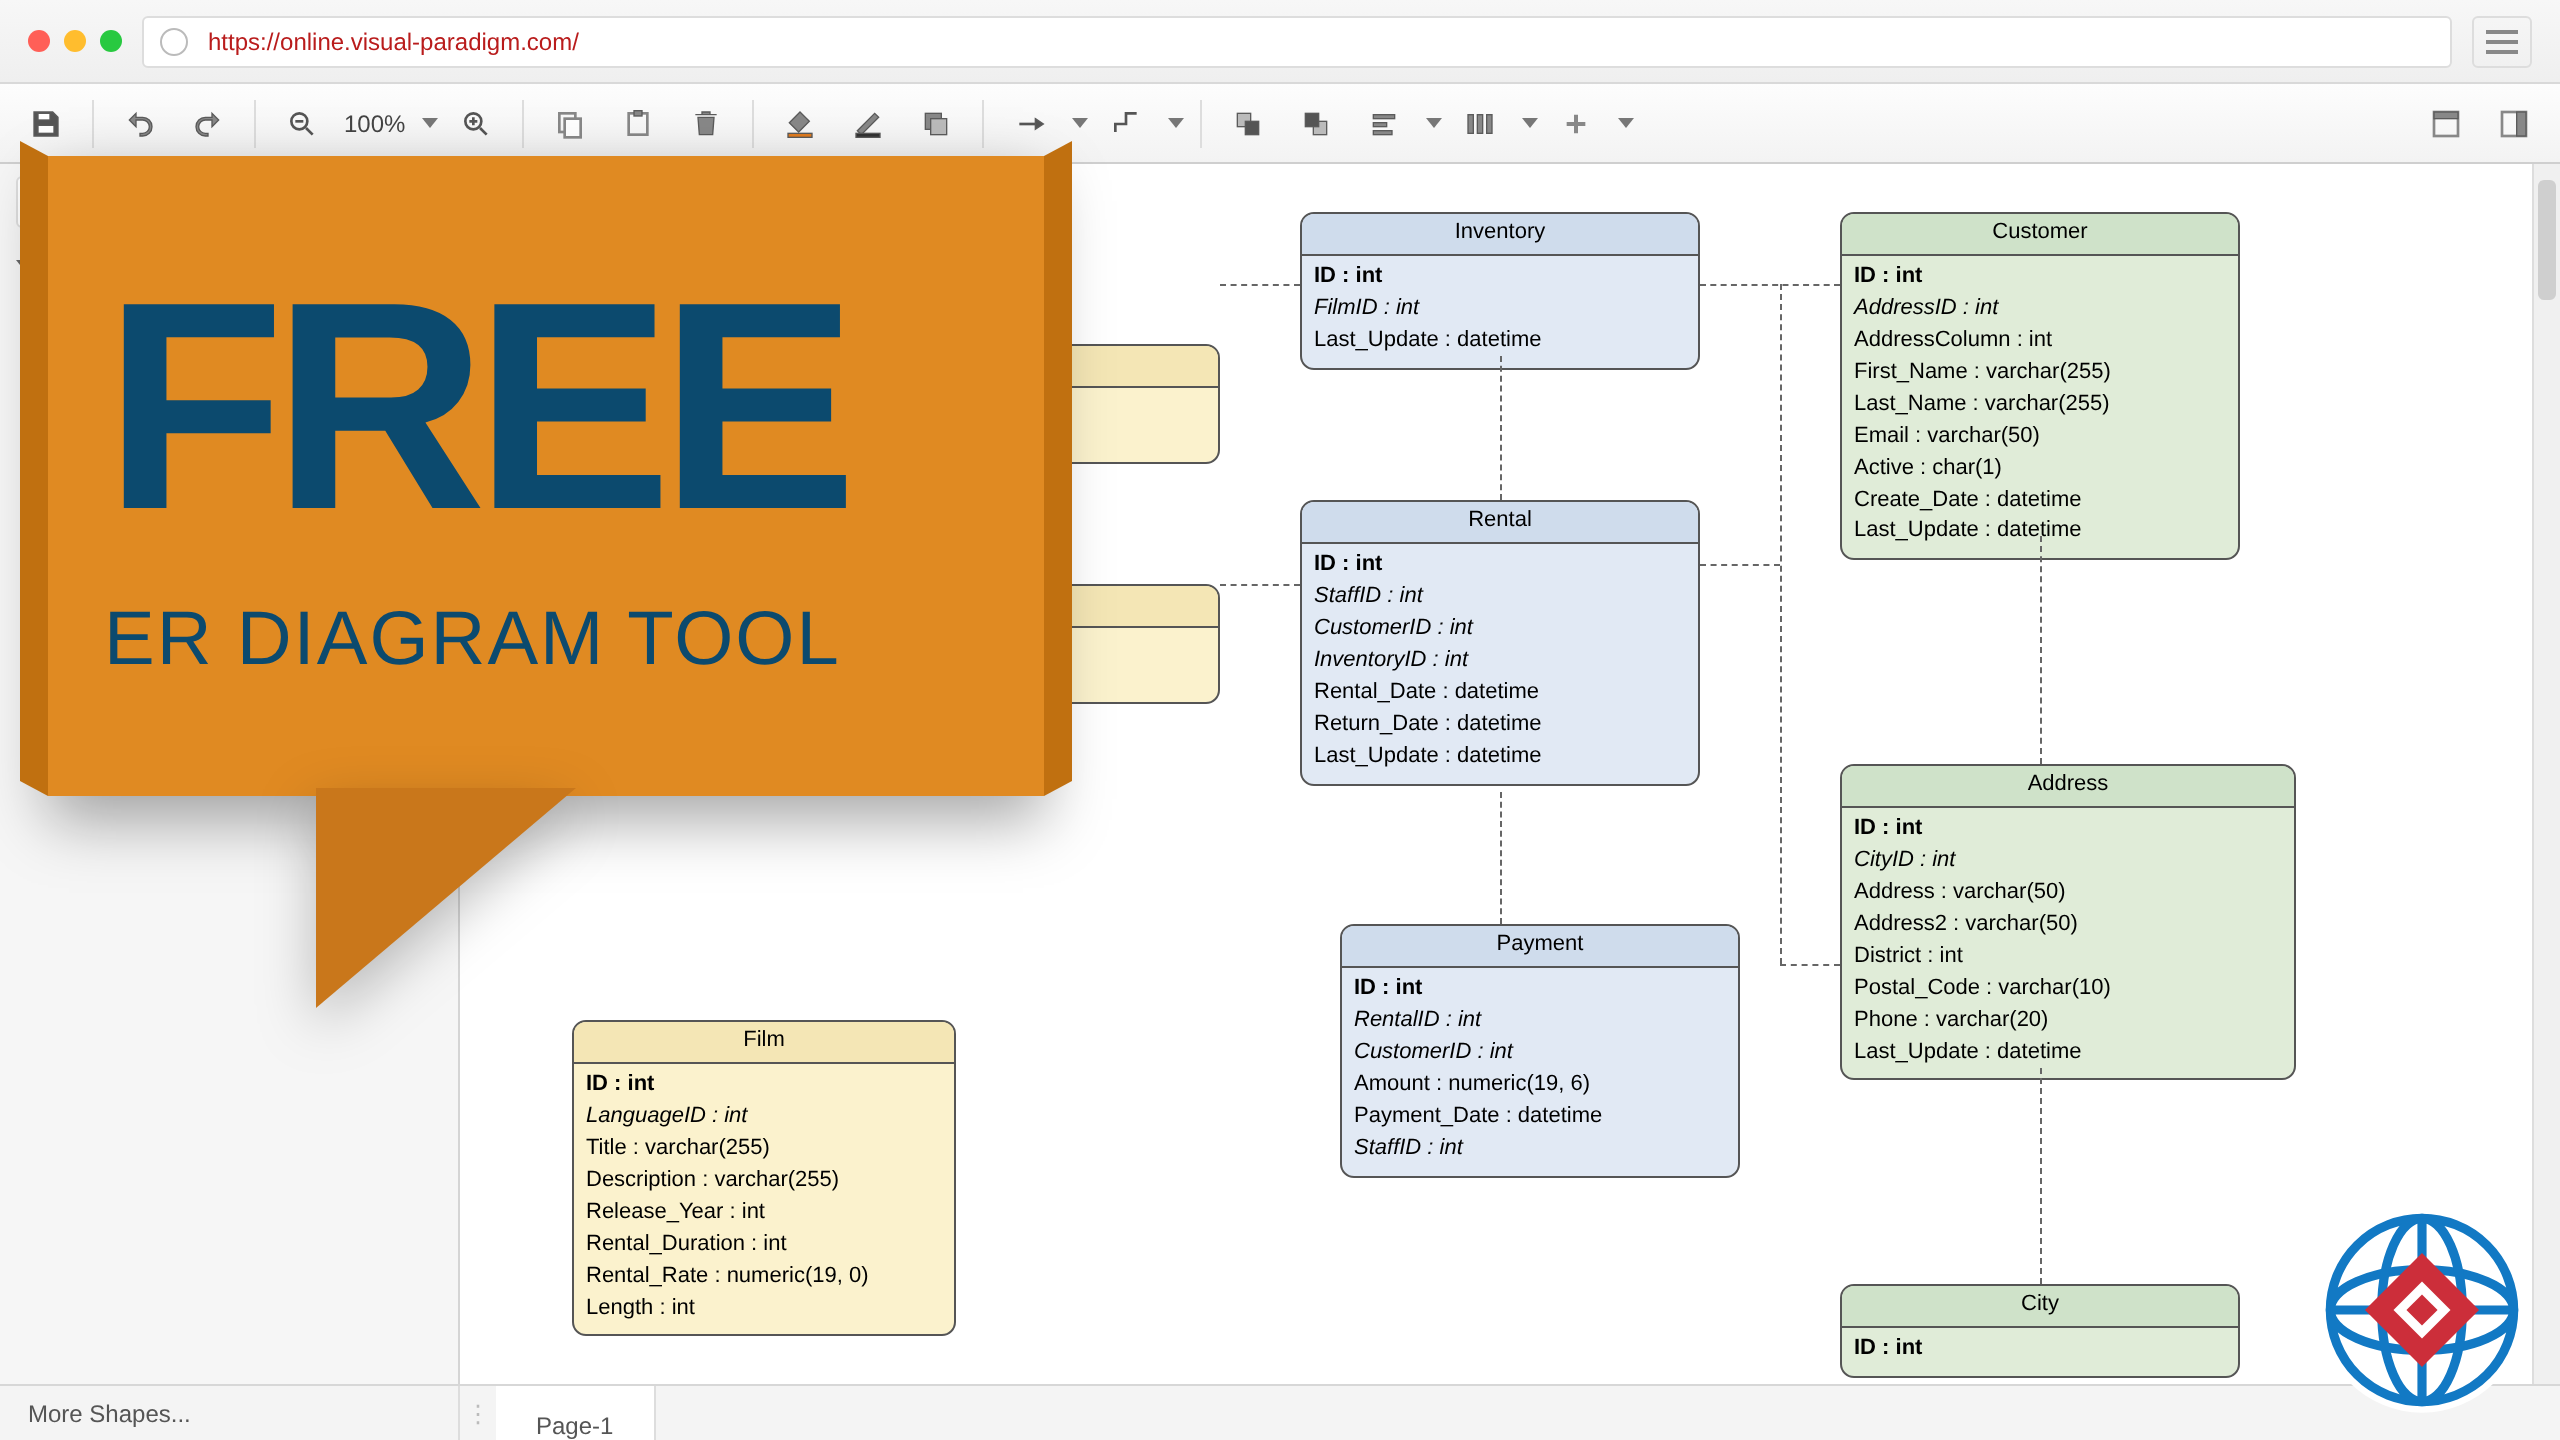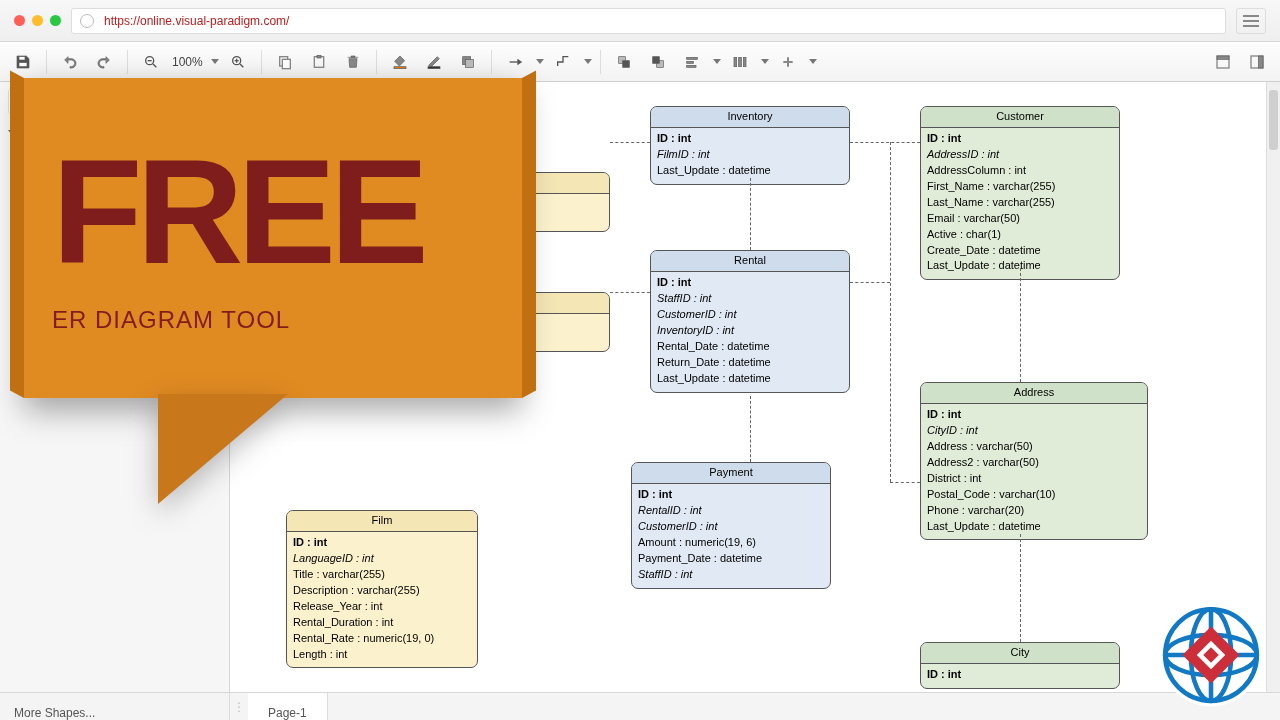--- a/index.html
+++ b/index.html
@@ -54,32 +54,32 @@
   .entity.yellow .e-title { background: #f4e6b5; }
   .entity.yellow { background: #fbf2cd; }
   .pk { font-weight: bold; }
   .fk { font-style: italic; }
 
   
   .conn { position: absolute; border: 0 dashed #666; }
 
   
   .statusbar { height: 28px; background: #f4f4f4; border-top: 1px solid #d7d7d7; display: flex; align-items: center; font-size: 12px; color: #555; }
-  .statusbar .more { padding: 0 14px; border-right: 1px solid #ddd; height: 100%; display: flex; align-items: flex-end; width: 230px; }
+  .statusbar .more { padding: 0 14px; border-right: 1px solid #ddd; height: 100%; display: flex; align-items: center; width: 230px; }
   .statusbar .drag { width: 18px; color: #bbb; text-align: center; }
   .statusbar .tab { padding: 0 20px; height: 100%; display: flex; align-items: flex-end; border-right: 1px solid #ddd; background: #fff; }
 
   
   .banner { position: absolute; left: 10px; top: 78px; width: 530px; height: 420px; pointer-events: none; }
-  .banner .panel { position: absolute; left: 14px; top: 0; width: 498px; height: 320px; background: #e08a22; color: #7f1d1d; display: flex; flex-direction: column; justify-content: center; padding: 18px 28px; box-shadow: 0 12px 30px rgba(0,0,0,.35); }
+  .banner .panel { position: absolute; left: 14px; top: 0; width: 498px; height: 320px; background: #e08a22; color: #0c4a6e; display: flex; flex-direction: column; justify-content: center; padding: 18px 28px; box-shadow: 0 12px 30px rgba(0,0,0,.35); }
   .banner .panel::before, .banner .panel::after { content: ""; position: absolute; top: 0; width: 14px; height: 320px; background: #c07010; }
   .banner .panel::before { right: 100%; transform: skewY(28deg); transform-origin: top right; }
   .banner .panel::after  { left: 100%;  transform: skewY(-28deg); transform-origin: top left; }
   .banner .big { font-size: 148px; font-weight: 800; letter-spacing: -6px; line-height: 0.95; font-family: "Arial Black", Arial, sans-serif; }
-  .banner .sub { font-size: 24px; font-weight: 400; letter-spacing: 1px; margin-top: 24px; font-family: Arial, sans-serif; }
+  .banner .sub { font-size: 38px; font-weight: 400; letter-spacing: 1px; margin-top: 24px; font-family: Arial, sans-serif; }
   .banner .tail { position: absolute; left: 148px; top: 316px; width: 0; height: 0; border-top: 110px solid #c9771b; border-right: 130px solid transparent; filter: drop-shadow(0 10px 14px rgba(0,0,0,.25)); }
 
   
   .vp-logo { position: absolute; right: 14px; bottom: 10px; width: 110px; height: 110px; }
 
   
   .vscroll { position: absolute; right: 0; top: 82px; bottom: 28px; width: 14px; background: #f0f0f0; border-left: 1px solid #ddd; }
   .vscroll .thumb { position: absolute; left: 2px; right: 2px; top: 8px; height: 60px; background: #cfcfcf; border-radius: 3px; }
 
 </style>
@@ -286,21 +286,21 @@
             <div class="pk">ID : int</div>
             <div class="fk">StaffID : int</div>
             <div class="fk">CustomerID : int</div>
             <div class="fk">InventoryID : int</div>
             <div>Rental_Date : datetime</div>
             <div>Return_Date : datetime</div>
             <div>Last_Update : datetime</div>
           </div>
       </div>
 
-      <div class="entity blue" style="left:401px; top:380px; width:200px;">
+      <div class="entity blue" style="left:440px; top:380px; width:200px;">
         <div class="e-title">Payment</div>
         <div class="e-body">
             <div class="pk">ID : int</div>
             <div class="fk">RentalID : int</div>
             <div class="fk">CustomerID : int</div>
             <div>Amount : numeric(19, 6)</div>
             <div>Payment_Date : datetime</div>
             <div class="fk">StaffID : int</div>
           </div>
       </div>

